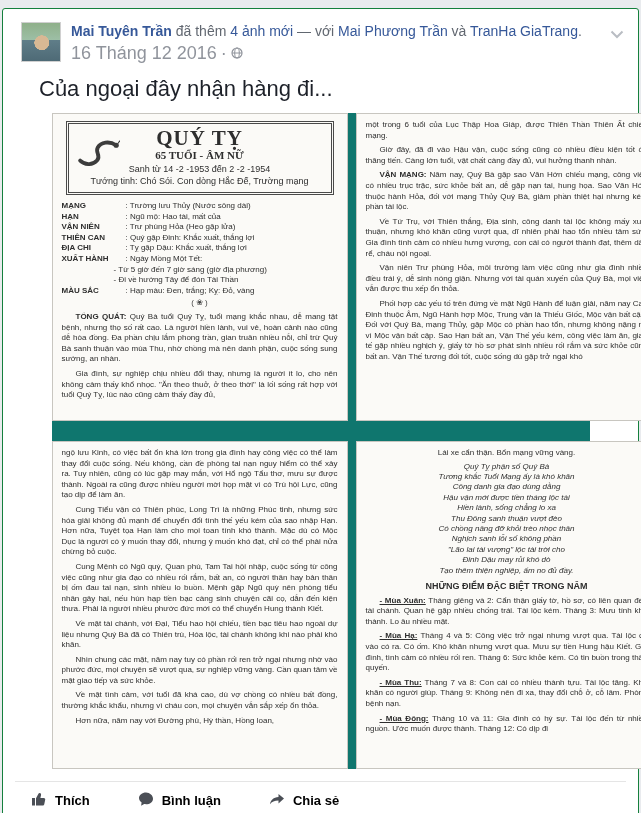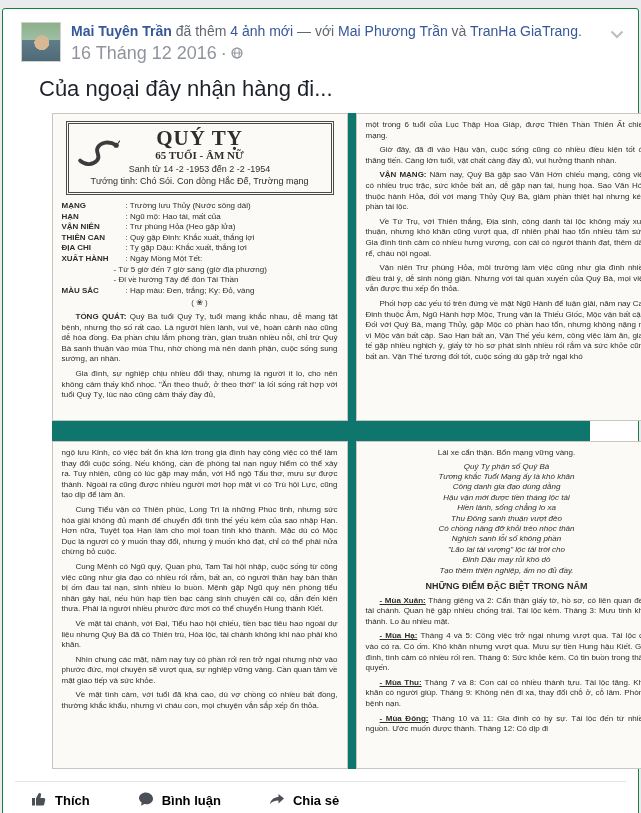--- a/index.html
+++ b/index.html
@@ -192,20 +192,21 @@
       <p>Phối hợp các yếu tố trên đứng về mặt Ngũ Hành để luận giải, năm nay Can Đinh thuộc Âm, Ngũ Hành hợp Mộc, Trung vận là Thiếu Giốc, Mộc vận bất cập. Đối với Quý Bà, mạng Thủy, gặp Mộc có phần hao tổn, nhưng không nặng nề vì Mộc vận bất cập. Sao Hạn bất an, Vận Thế yếu kém, công việc làm ăn, giao tế gặp nhiều nghịch ý, giấy tờ hồ sơ phát sinh nhiều rối rắm và sức khỏe cũng bất an. Vận Thế tương đối tốt, cuộc sống dù gặp trở ngại khó</p>
     </div>
 
     <div class="page">
       <p class="noind">ngộ lưu Kinh, có việc bất ổn khá lớn trong gia đình hay công việc có thể làm thay đổi cuộc sống. Nếu không, cần đề phòng tai nạn nguy hiểm có thể xảy ra. Tuy nhiên, cũng có lúc gặp may mắn, với Hổ ngộ Tẩu thơ, mưu sự được thành. Ngoài ra cũng được nhiều người mời họp mặt vì có Trù hội Lực, cũng tạo dịp để làm ăn.</p>
       <p>Cung Tiểu vận có Thiên phúc, Long Trì là những Phúc tinh, nhưng sức hóa giải không đủ mạnh để chuyển đổi tình thế yếu kém của sao nhập Hạn. Hơn nữa, Tuyệt tọa Hạn làm cho mọi toan tính khó thành. Mặc dù có Mộc Dục là người có ý muốn thay đổi, nhưng ý muốn khó đạt, chỉ có thể phải nửa chừng bỏ cuộc.</p>
       <p>Cung Mệnh có Ngũ quỷ, Quan phù, Tam Tai hội nhập, cuộc sống từ công việc cũng như gia đạo có nhiều rối rắm, bất an, có người thân hay bản thân bị ốm đau tai nạn, sinh nhiều lo buồn. Mệnh gặp Ngũ quỷ nên phòng tiểu nhân gây hại, nếu hùn hạp tiền bạc càng sinh chuyện cãi cọ, dẫn đến kiện thưa. Phải là người nhiều phước đức mới có thể chuyển Hung thành Kiết.</p>
       <p>Về mặt tài chánh, với Đại, Tiểu hao hội chiếu, tiền bạc tiêu hao ngoài dự liệu nhưng Quý Bà đã có Thiên trù, Hóa lộc, tài chánh không khi nào phải khó khăn.</p>
       <p>Nhìn chung các mặt, năm nay tuy có phần rối ren trở ngại nhưng nhờ vào phước đức, mọi chuyện sẽ vượt qua, sự nghiệp vững vàng. Cần quan tâm về mặt giao tiếp và sức khỏe.</p>
       <p>Về mặt tình cảm, với tuổi đã khá cao, dù vợ chồng có nhiều bất đồng, thường khắc khẩu, nhưng vì cháu con, mọi chuyện vẫn sắp xếp ổn thỏa.</p>
+      <p>Hơn nữa, năm nay với Đường phù, Hỷ thần, Hồng loan,</p>
     </div>
 
     <div class="page">
       <div class="center-line">Lái xe cẩn thận. Bổn mạng vững vàng.</div>
       <div class="poem">
         <div>Quý Tỵ  phận số Quý Bà</div>
         <div>Tương khắc Tuổi Mạng ấy là khó khăn</div>
         <div>Công danh gia đạo dùng dằng</div>
         <div>Hậu vận mới được tiền tháng lộc tài</div>
         <div>Hiền lành, sống chẳng lo xa</div>

